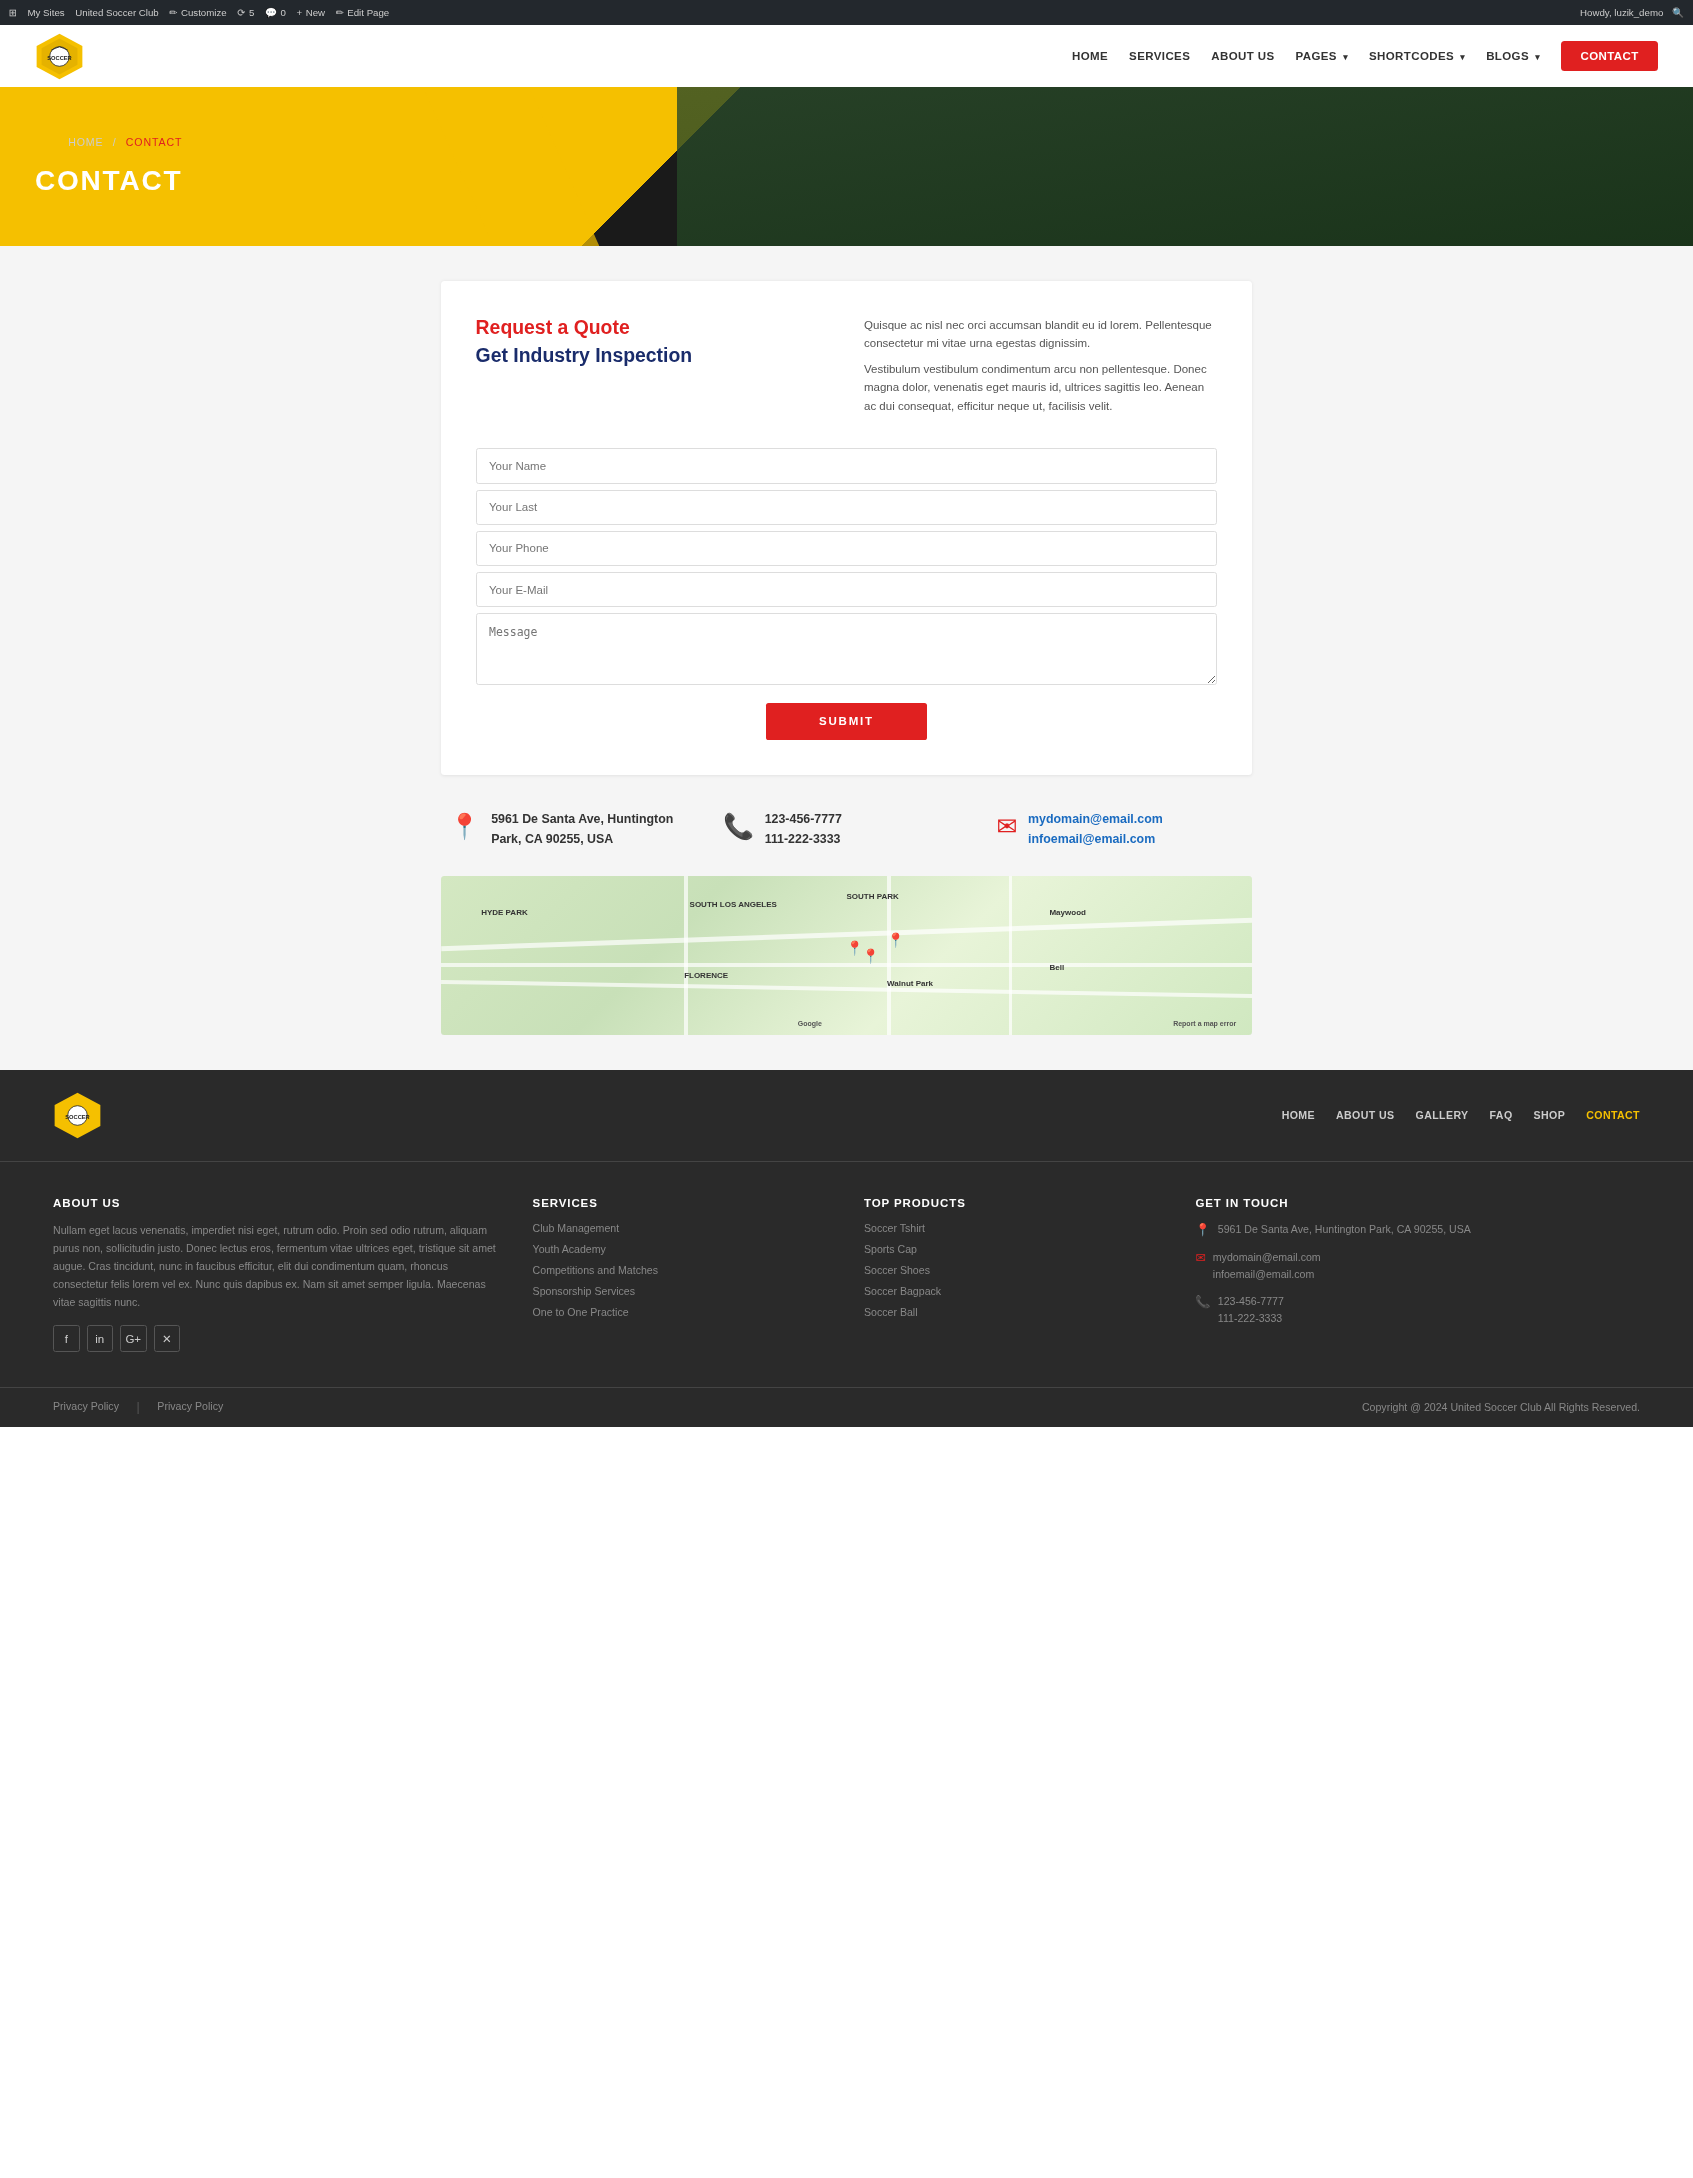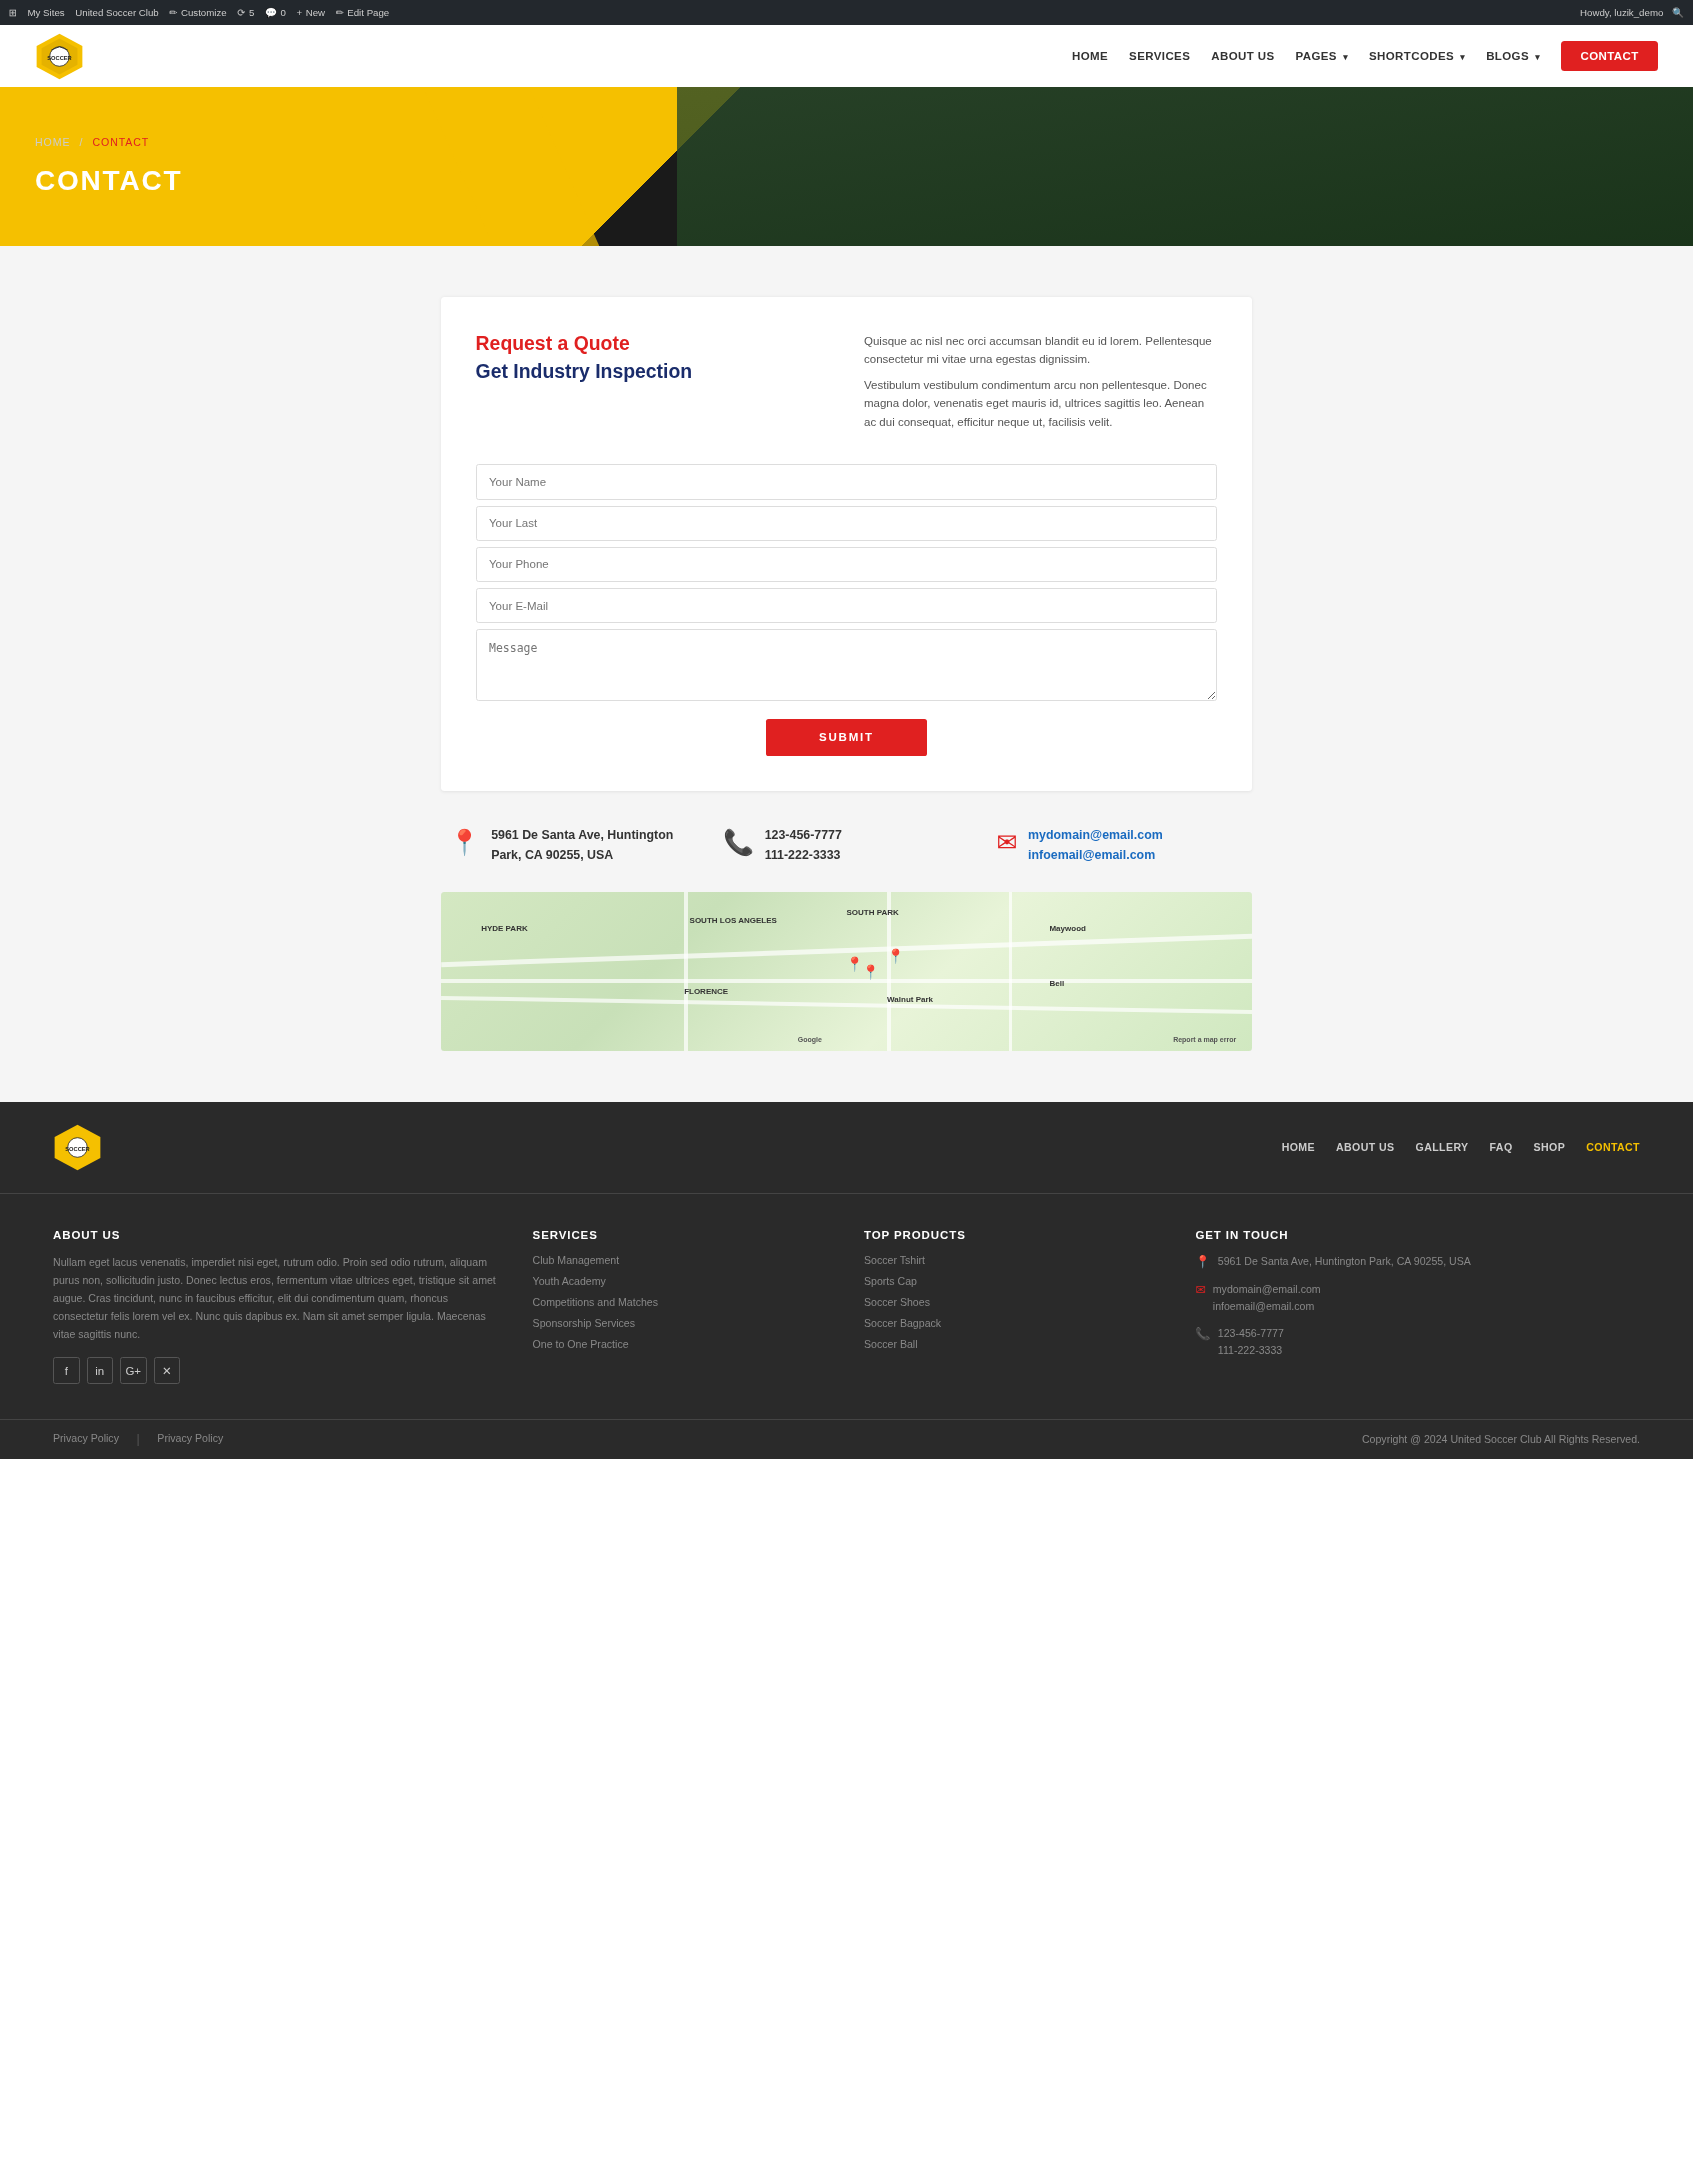--- a/index.html
+++ b/index.html
@@ -93,36 +93,37 @@
       position: relative;
       z-index: 2;
       padding: 0 35px;
     }
     .breadcrumb {
       font-size: 10.6px;
       color: #ccc;
       margin-bottom: 17px;
       text-transform: uppercase;
       letter-spacing: 0.9px;
+      text-align: right;
     }
     .breadcrumb .home-link { color: #ccc; text-decoration: none; }
     .breadcrumb .sep { margin: 0 5.3px; }
     .breadcrumb .current { color: #e02020; }
     .hero-title {
       font-size: 28px;
       font-weight: 900;
       color: #fff;
       text-transform: uppercase;
       letter-spacing: 1.8px;
     }
 
     
     .main-content {
       background: #f5f5f5;
-      padding: 51px 0;
+      padding: 35px 0;
     }
     .container {
       max-width: 847px;
       margin: 0 auto;
       padding: 0 17.6px;
     }
 
     
     .quote-section {
       background: #fff;

